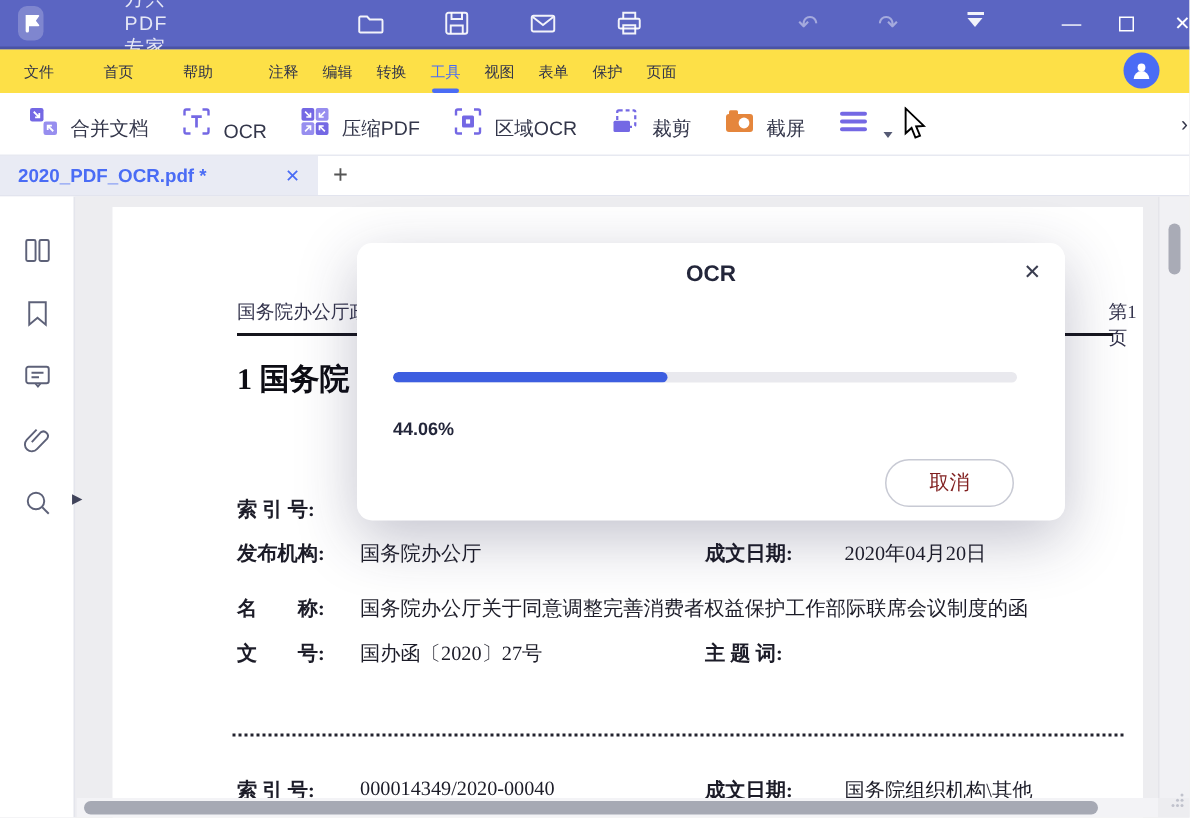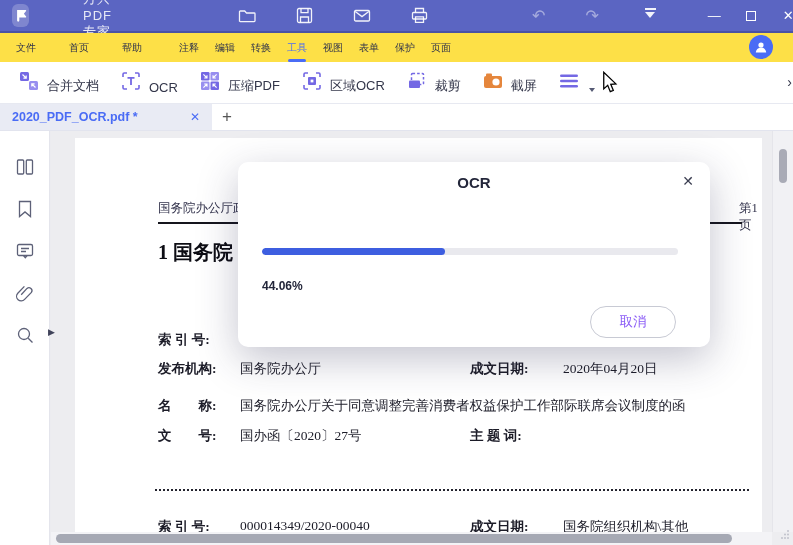--- a/index.html
+++ b/index.html
@@ -68,21 +68,21 @@
   .grip { position:absolute; right:3px; bottom:2px; }
 
   
   .dialog { position:absolute; left:238px; top:162px; width:472px; height:185px; background:#fff; border-radius:10px; box-shadow:0 12px 40px rgba(40,40,80,.28); z-index:10; color:#23263a; }
   .dlg-title { text-align:center; padding-top:12px; font-size:15px; font-weight:bold; }
   .dlg-close { position:absolute; right:16px; top:11px; font-size:14px; color:#3a3d50; }
   .dlg-status { position:absolute; left:24px; top:60px; font-size:15px; font-weight:bold; }
   .dlg-track { position:absolute; left:24px; right:32px; top:86px; height:7px; border-radius:4px; background:#e9e9ee; overflow:hidden; }
   .dlg-fill { height:100%; border-radius:4px; background:#3d5ee0; width:0; }
   .dlg-pct { position:absolute; left:24px; top:101px; font-size:12px; font-weight:bold;margin-top:16px; }
-  .dlg-cancel { position:absolute; right:34px; bottom:9px; width:86px; height:32px; border:1px solid #c8cad4; border-radius:17px; background:#fff; display:flex; align-items:center; justify-content:center; font-size:13.5px; color:#8b5cf6; }
+  .dlg-cancel { position:absolute; right:34px; bottom:9px; width:86px; height:32px; border:1px solid #c8cad4; border-radius:17px; background:#fff; display:flex; align-items:center; justify-content:center; font-size:13.5px; color:#7f1d1d; }
 
   .cursor { position:absolute; left:601px; top:71px; z-index:40; }
 </style>
 </head>
 <body>
 
 <div class="titlebar">
   <div class="logo">
     <svg width="17" height="17" viewBox="0 0 20 20">
         <path d="M6 3.5 H16 a.7.7 0 0 1 .55 1.1 L14 8 l2.6 3.3 a.7.7 0 0 1 -.55 1.1 H8.6 V16 a1.3 1.3 0 0 1 -2.6 0 z" fill="#fff"></path>

